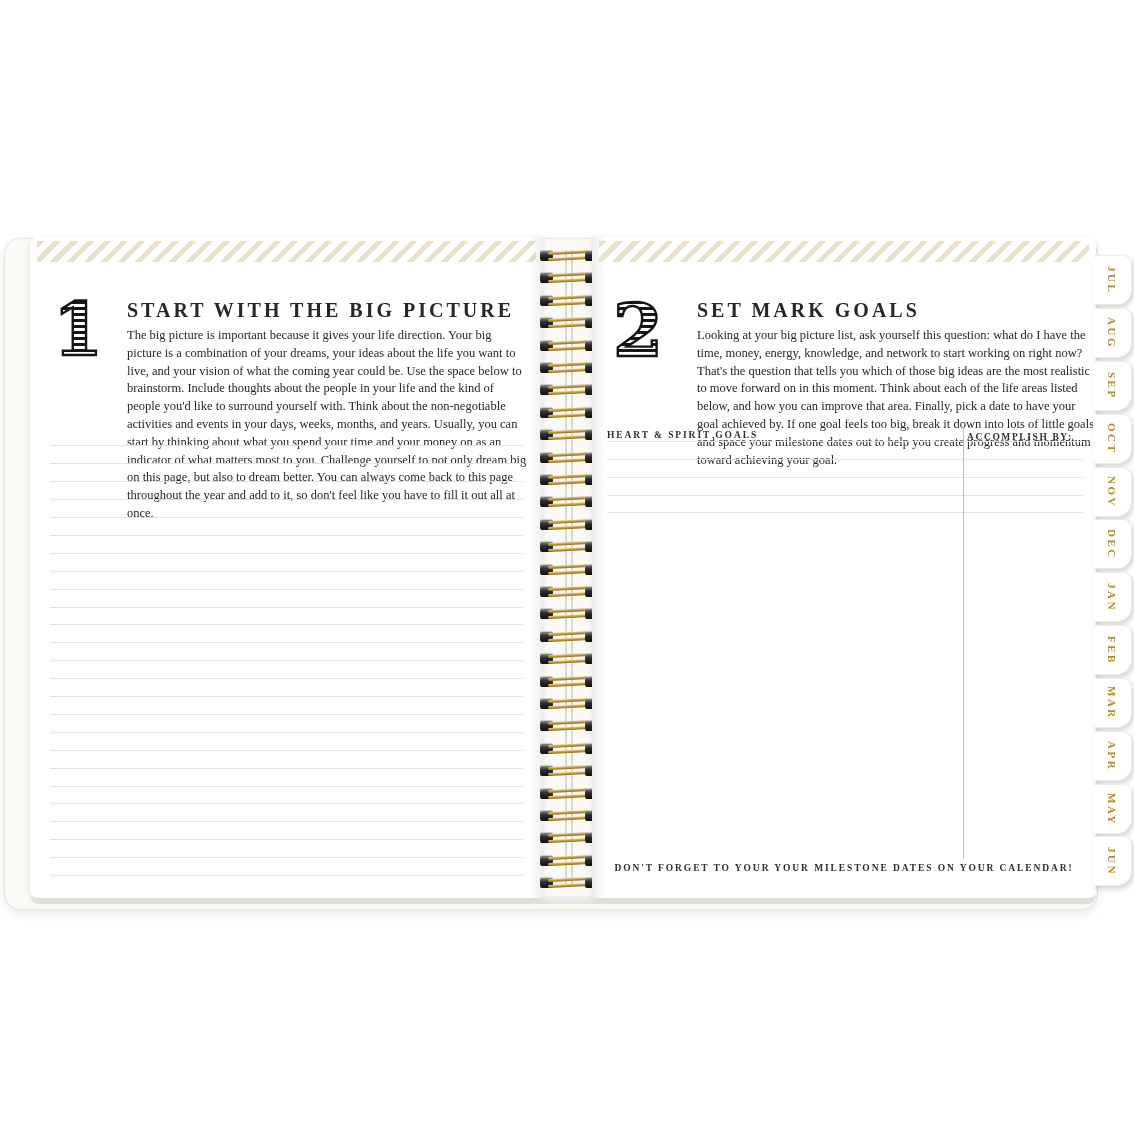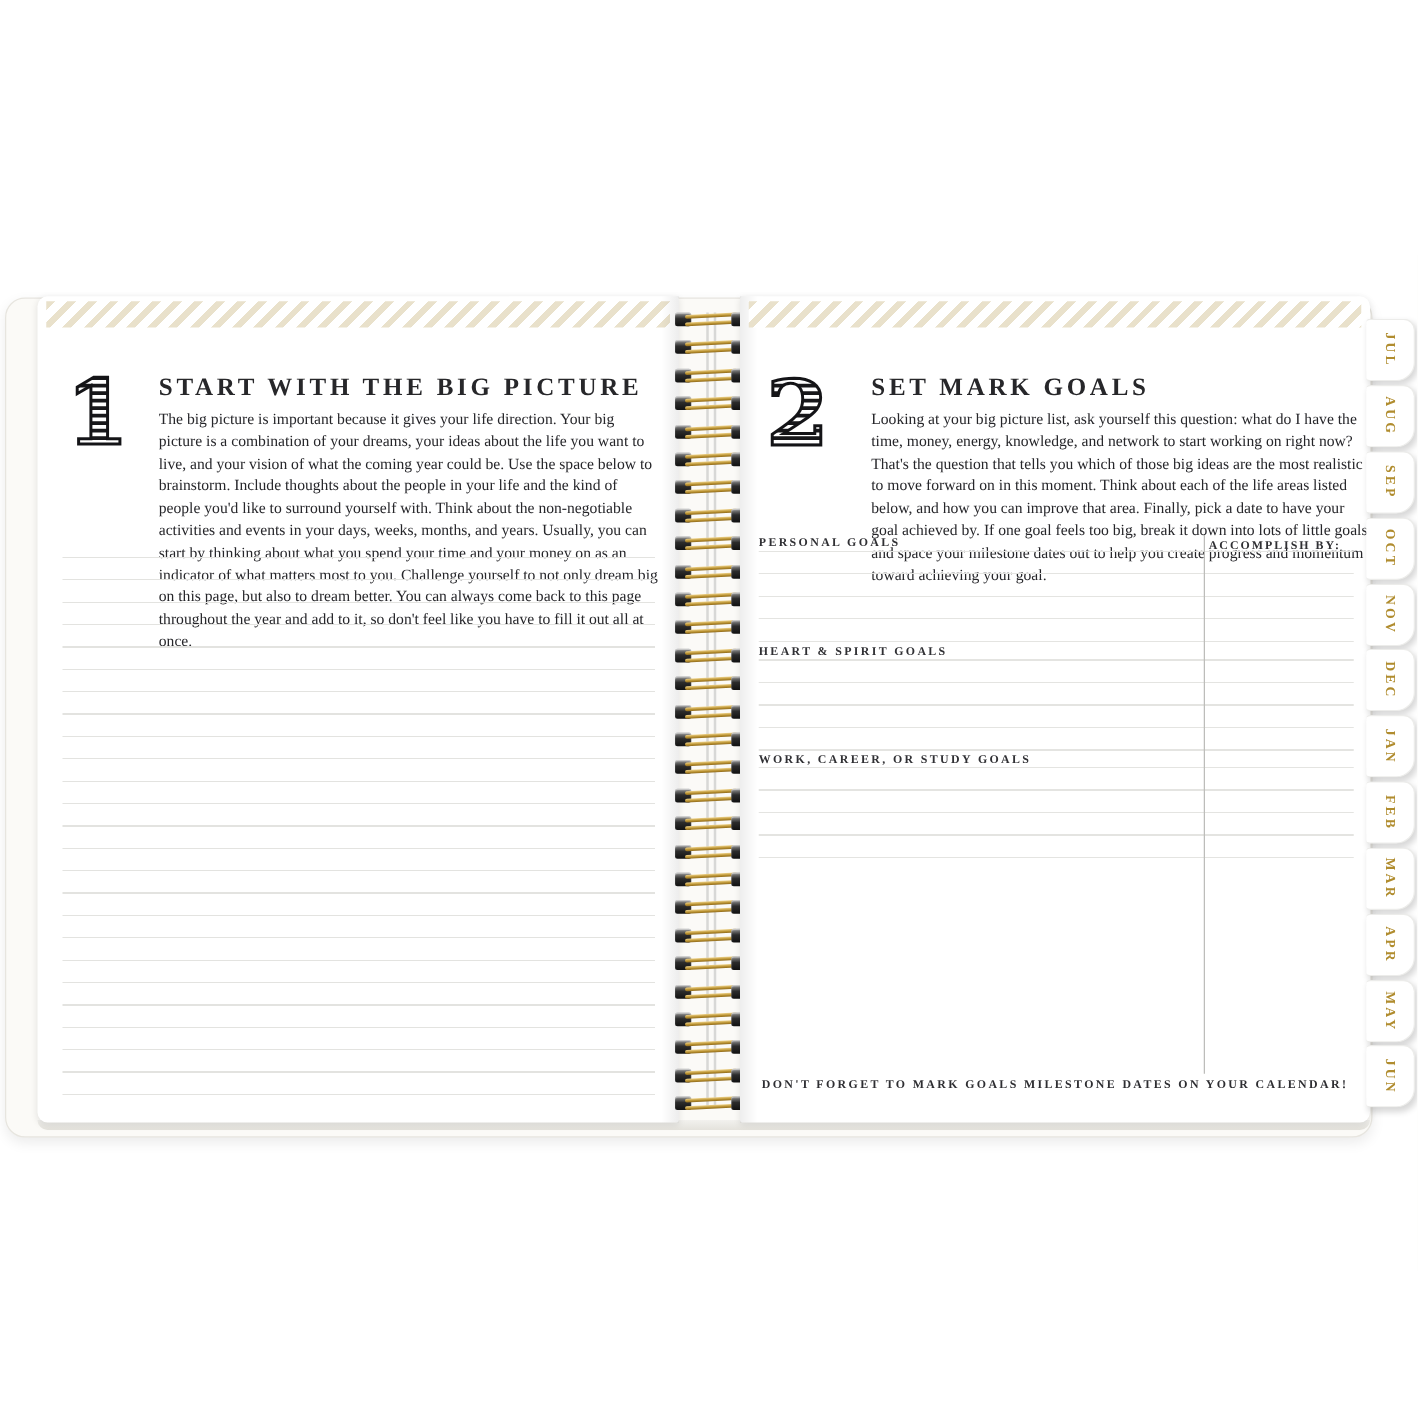--- a/index.html
+++ b/index.html
@@ -226,35 +226,27 @@
         </pattern>
       </defs>
       <text x="35" y="61" text-anchor="middle" font-family="DejaVu Serif, serif" font-size="72" font-weight="bold" fill="url(#hatchR)" stroke="#141417" stroke-width="2.4">2</text>
     </svg>
     <div class="sec-title">SET MARK GOALS</div>
     <div class="intro">Looking at your big picture list, ask yourself this question: what do I have the time, money, energy, knowledge, and network to start working on right now? That's the question that tells you which of those big ideas are the most realistic to move forward on in this moment. Think about each of the life areas listed below, and how you can improve that area. Finally, pick a date to have your goal achieved by. If one goal feels too big, break it down into lots of little goals and space your milestone dates out to help you create progress and momentum toward achieving your goal.</div>
 
     <div class="goals">
       <div class="gsection">
         <div class="section-lines"></div>
-        <div class="section-label">PERSONAL GOALS</div>
-      </div>
-      <div class="gsection">
-        <div class="section-lines"></div>
         <div class="section-label">HEART &amp; SPIRIT GOALS</div>
-      </div>
-      <div class="gsection">
-        <div class="section-lines"></div>
-        <div class="section-label">WORK, CAREER, OR STUDY GOALS</div>
       </div>
       <div class="col-divider"></div>
       <div class="accomplish">ACCOMPLISH BY:</div>
     </div>
 
-    <div class="footer-note">DON'T FORGET TO MARK GOALS MILESTONE DATES ON YOUR CALENDAR!</div>
+    <div class="footer-note">DON'T FORGET TO YOUR YOUR MILESTONE DATES ON YOUR CALENDAR!</div>
   </div>
 
   <div class="tab t1">
       <span>JUL</span>
     </div>
   <div class="tab t2">
       <span>AUG</span>
     </div>
   <div class="tab t3">
       <span>SEP</span>

